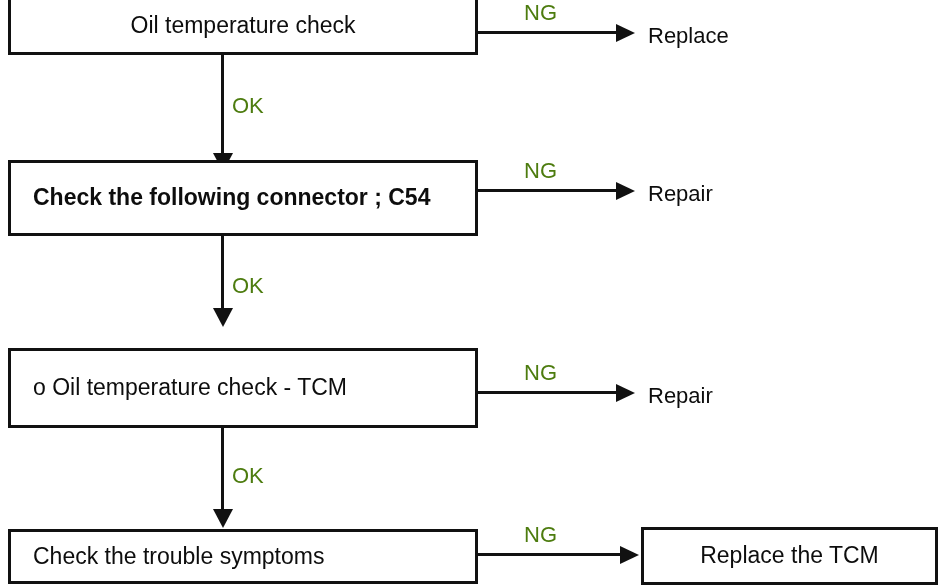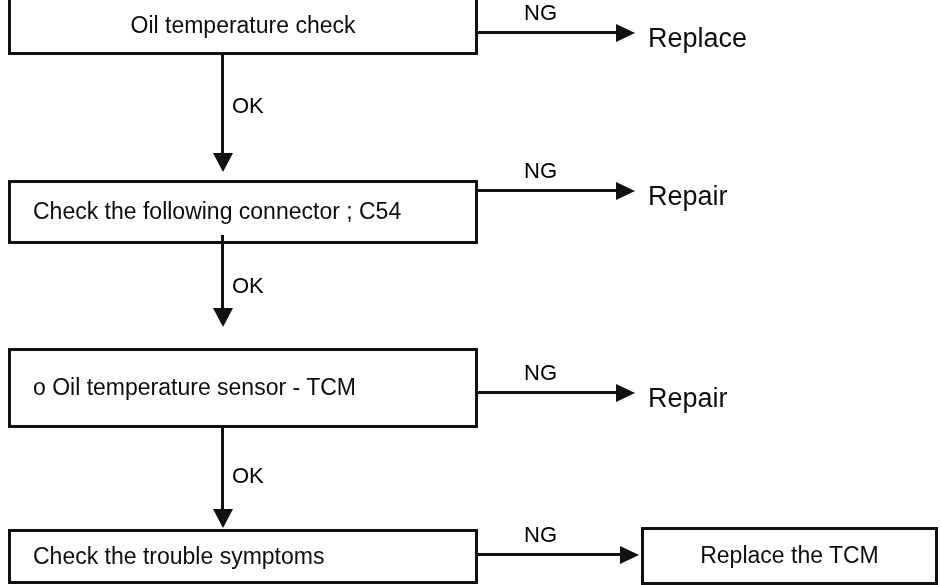--- a/index.html
+++ b/index.html
@@ -63,28 +63,28 @@
     border-top: 9px solid transparent;
     border-bottom: 9px solid transparent;
     border-left: 19px solid #111111;
   }
 
   
   .edge-label {
     position: absolute;
     font-size: 22px;
     line-height: 1;
-    color: #000000;
+    color: #4d7c0f;
     white-space: pre;
   }
 
   
   .terminal-text {
     position: absolute;
-    font-size: 27px;
+    font-size: 22px;
     line-height: 1;
     color: #0d0d0d;
     white-space: pre;
   }
 </style>
 </head>
 <body>
 
 <div id="canvas">
 
@@ -94,35 +94,35 @@
 
   <div class="hline" style="left:478px; top:31px; width:144px;"></div>
   <div class="arrow-right" style="left:616px; top:24px;"></div>
   <div class="edge-label" style="left:524px; top:2px;">NG</div>
   <div class="terminal-text" style="left:648px; top:25px;">Replace</div>
 
   <div class="vline" style="left:221px; top:55px; height:100px;"></div>
   <div class="arrow-down" style="left:213px; top:153px;"></div>
   <div class="edge-label" style="left:232px; top:95px;">OK</div>
 
-  <div class="box align-left" style="left:8px; top:180px; width:470px; height:64px;">
+  <div class="box align-left" style="left:8px; top:160px; width:470px; height:76px;font-weight:bold;">
     <div class="line">Check the following connector ; C54</div>
   </div>
 
   <div class="hline" style="left:478px; top:189px; width:144px;"></div>
   <div class="arrow-right" style="left:616px; top:182px;"></div>
   <div class="edge-label" style="left:524px; top:160px;">NG</div>
   <div class="terminal-text" style="left:648px; top:183px;">Repair</div>
 
   <div class="vline" style="left:221px; top:235px; height:75px;"></div>
   <div class="arrow-down" style="left:213px; top:308px;"></div>
   <div class="edge-label" style="left:232px; top:275px;">OK</div>
 
   <div class="box align-left" style="left:8px; top:348px; width:470px; height:80px;">
-    <div class="line">o Oil temperature sensor - TCM</div>
+    <div class="line">o Oil temperature check - TCM</div>
   </div>
 
   <div class="hline" style="left:478px; top:391px; width:144px;"></div>
   <div class="arrow-right" style="left:616px; top:384px;"></div>
   <div class="edge-label" style="left:524px; top:362px;">NG</div>
   <div class="terminal-text" style="left:648px; top:385px;">Repair</div>
 
   <div class="vline" style="left:221px; top:428px; height:83px;"></div>
   <div class="arrow-down" style="left:213px; top:509px;"></div>
   <div class="edge-label" style="left:232px; top:465px;">OK</div>

